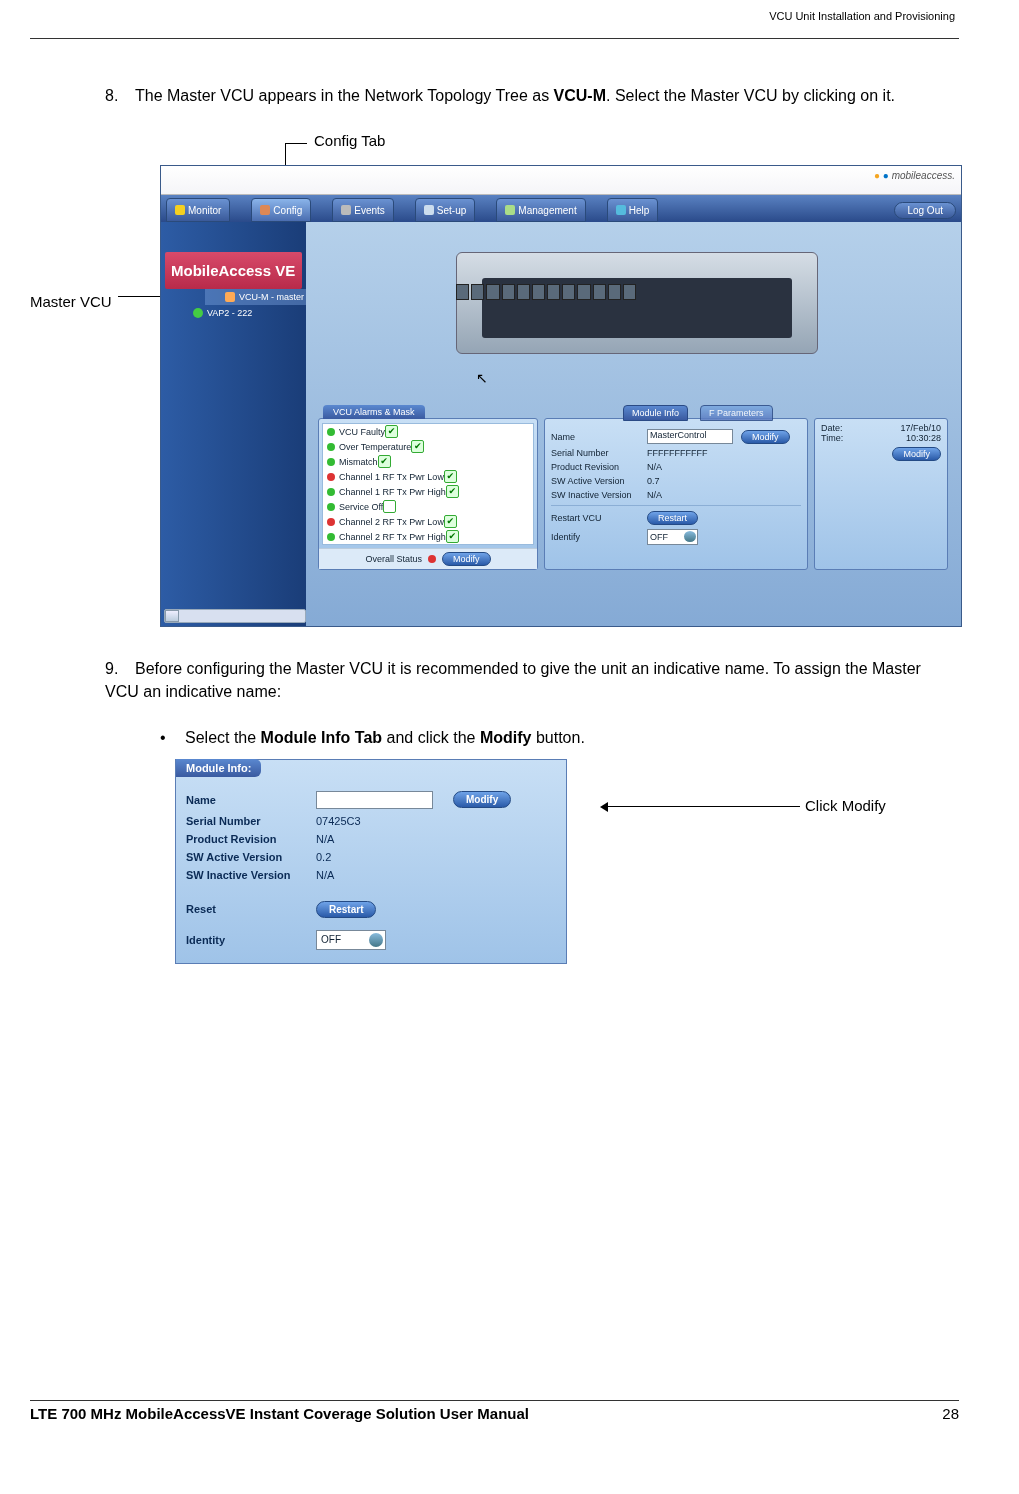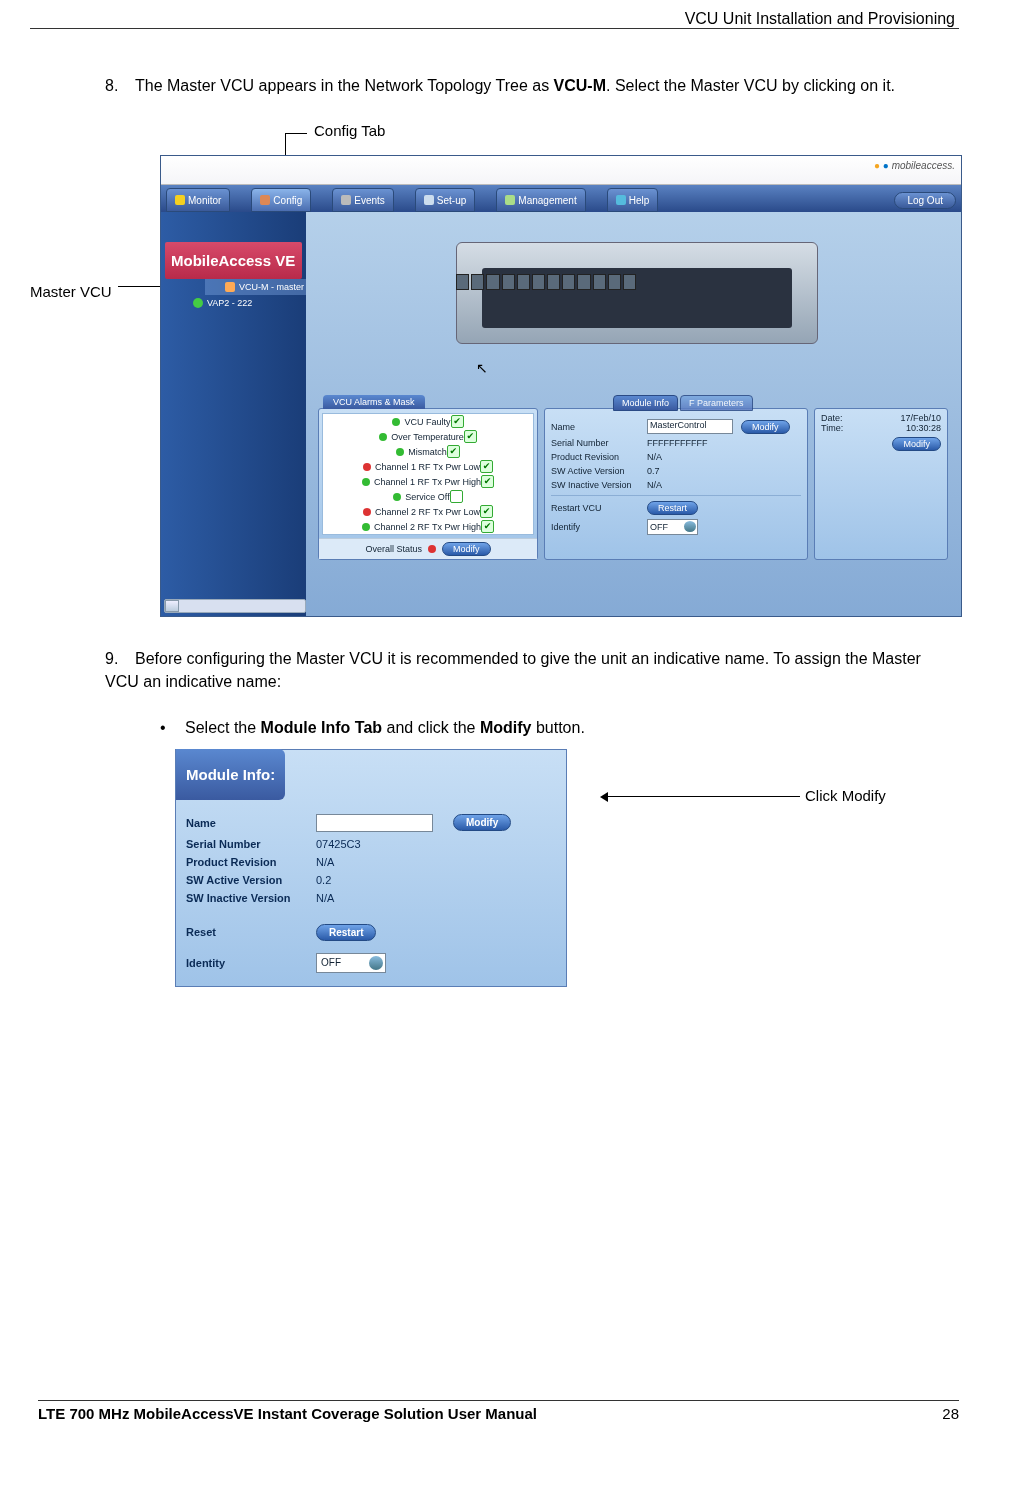--- a/index.html
+++ b/index.html
@@ -9,23 +9,23 @@
       background: #fff;
       width: 1019px;
     }
     .page {
       padding: 10px 60px 20px 30px;
       position: relative;
       min-height: 1410px;
     }
     .header {
       text-align: right;
-      font-size: 16px;
+      font-size: 11px;
       border-bottom: 1px solid #333;
-      padding-bottom: 0;
+      padding-bottom: 16px;
       margin-bottom: 45px;
       padding-right: 4px;
     }
     .list-item {
       margin-left: 75px;
       margin-right: 0;
       font-size: 16px;
       line-height: 1.45;
       margin-bottom: 25px;
     }
@@ -262,21 +262,21 @@
     .alarm-body {
       background:#fff;
       margin:-10px 3px 3px 3px;
       border:1px solid #9bd;
     }
     .alarm-row{
       display:flex;
       align-items:center;
       padding:1px 4px;
       font-size:9px;
-      justify-content: center;
+      justify-content: flex-start;
     }
     .alarm-left{display:flex;align-items:center;gap:4px;}
     .dot{width:8px;height:8px;border-radius:50%;display:inline-block;}
     .dot.green{background:#3b3;}
     .dot.red{background:#d33;}
     .chk{
       width:11px;height:11px;border:1px solid #3a3;border-radius:2px;
       display:inline-flex;align-items:center;justify-content:center;
       font-size:9px;line-height:1;
     }
@@ -297,21 +297,21 @@
       padding:1px 10px;
       font-size:9px;
       display:inline-block;
     }
     .panel-module {
       width: 250px;
       padding:0 6px 6px 6px;
       position:relative;
     }
     .mod-tabs{
-      display:flex;gap:2px;
+      display:flex;gap:12px;
       margin-top:-14px;
     }
     .mod-tab{
       background: linear-gradient(#5a88d0, #3a5aa0);
       color:#fff;
       padding:2px 8px;
       border-radius:4px 4px 0 0;
       font-size:9px;
       border:1px solid #2a4a85;
     }
@@ -373,23 +373,23 @@
       border:1px solid #5a7db5;
       background:linear-gradient(#c8dff5,#9fc3e8);
       font-size:10px;
       color:#123;
       padding:0 10px 10px 10px;
       position:relative;
     }
     .panel2 .tabtop{
       background:linear-gradient(#5a88d0,#3a5aa0);
       color:#fff;
-      padding:17px 10px;
+      padding:3px 10px;
       border-radius:0 6px 6px 0;
-      font-size:15px;
+      font-size:11px;
       font-weight:bold;
       display:inline-block;
       position:relative;
       top:-1px;
       left:-10px;
     }
     .p2-row{
       display:flex;align-items:center;
       padding:3px 0;font-size:11px;
     }
@@ -408,21 +408,21 @@
       display:inline-flex;align-items:center;padding:0 4px;position:relative;font-size:10px;
     }
     .p2-select::after{
       content:"";position:absolute;right:2px;top:2px;
       width:14px;height:14px;border-radius:50%;
       background:linear-gradient(#8bd,#478);
     }
     .footer {
       position: absolute;
       bottom: 18px;
-      left: 38px;
+      left: 30px;
       right: 60px;
       border-top: 1px solid #333;
       padding-top: 4px;
       font-size: 15px;
       display:flex;justify-content:space-between;
       font-weight:bold;
     }
     .footer .pnum{font-weight:normal;}
     b{font-weight:bold;}
   </style>

